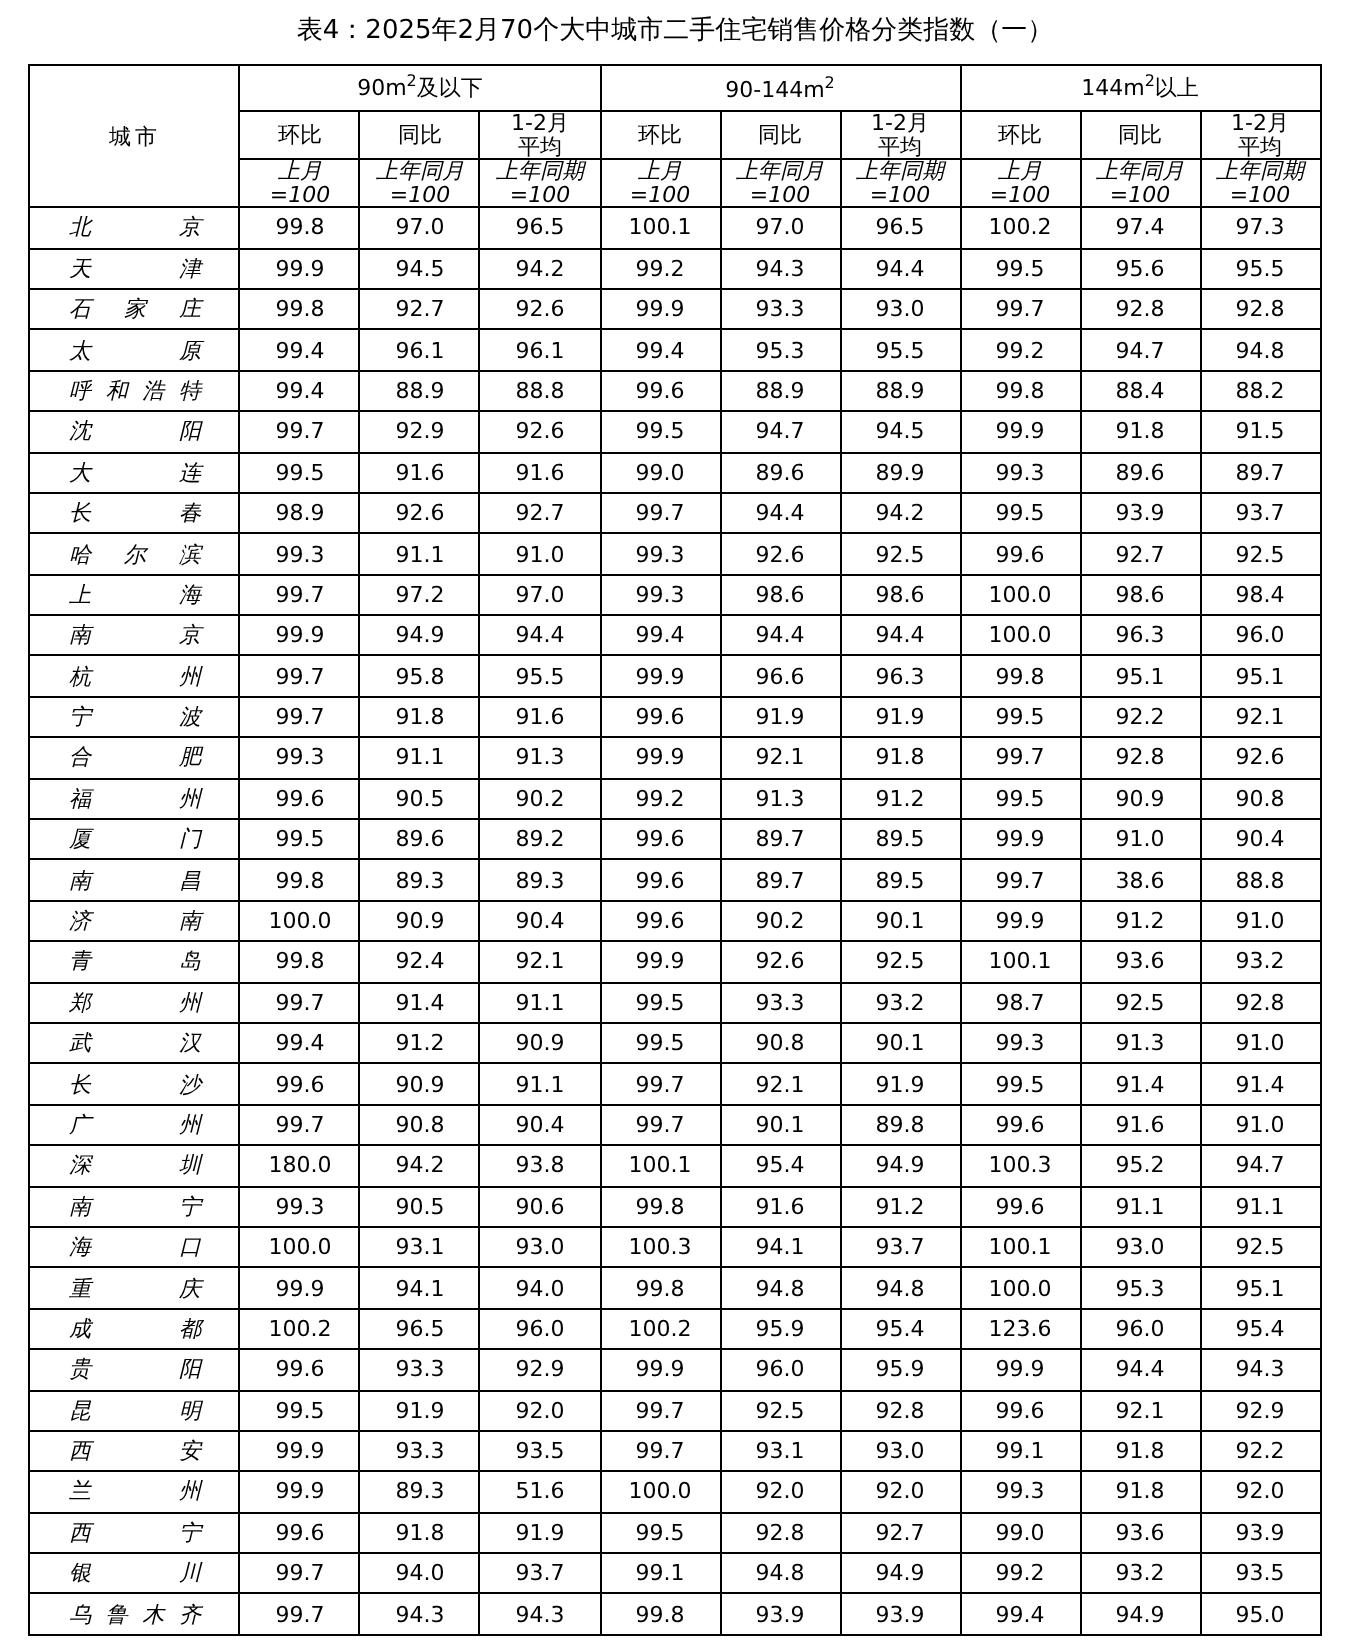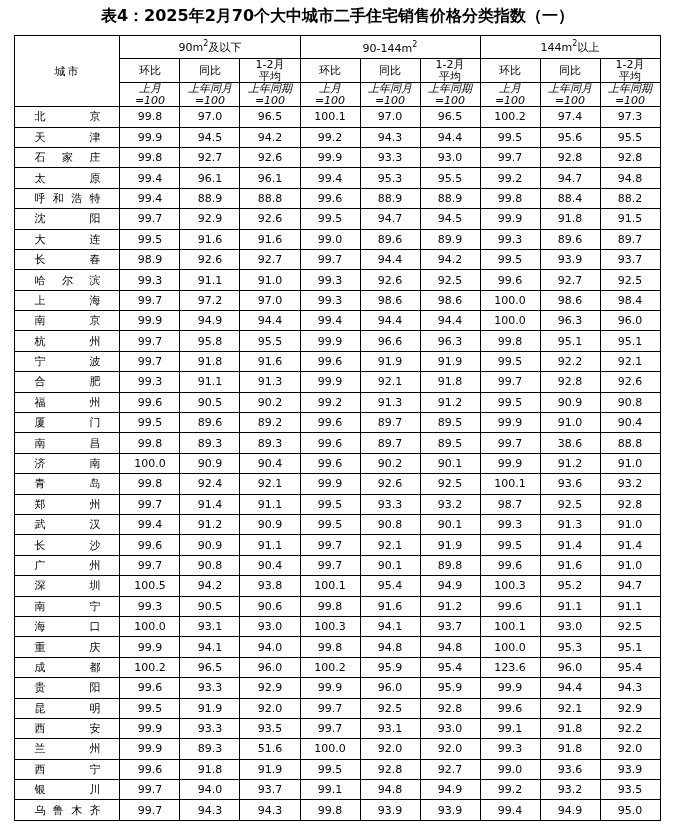--- a/index.html
+++ b/index.html
@@ -15,22 +15,22 @@
     overflow: hidden;
   }
   .page {
     width: 675px;
     height: 824px;
     position: relative;
     box-sizing: border-box;
   }
   .title {
     text-align: center;
-    font-size: 16px;
-    font-weight: bold;
+    font-size: 13px;
+    font-weight: normal;
     padding-top: 6px;
     padding-bottom: 8px;
     letter-spacing: 0px;
   }
   table.main {
     border-collapse: collapse;
     margin: 0 auto;
     width: 645px;
     table-layout: fixed;
   }
@@ -59,20 +59,21 @@
   }
   .city-head {
     font-size: 12.5px;
     letter-spacing: 2px;
   }
   td.city {
     font-size: 12.5px;
     text-align: center;
     height: 19.4px;
     white-space: nowrap;
+    font-style: italic;
   }
   td.num {
     font-size: 11.5px;
     height: 19.4px;
     font-family: "DejaVu Sans", "Liberation Sans", sans-serif;
   }
   .city-inner {
     display: block;
     width: 66px;
     margin: 0 auto;
@@ -497,21 +498,21 @@
           <td class="num">90.1</td>
           <td class="num">89.8</td>
           <td class="num">99.6</td>
           <td class="num">91.6</td>
           <td class="num">91.0</td>
         </tr>
         <tr>
           <td class="city">
             <span class="city-inner">深圳</span>
           </td>
-          <td class="num">100.5</td>
+          <td class="num">180.0</td>
           <td class="num">94.2</td>
           <td class="num">93.8</td>
           <td class="num">100.1</td>
           <td class="num">95.4</td>
           <td class="num">94.9</td>
           <td class="num">100.3</td>
           <td class="num">95.2</td>
           <td class="num">94.7</td>
         </tr>
         <tr>

